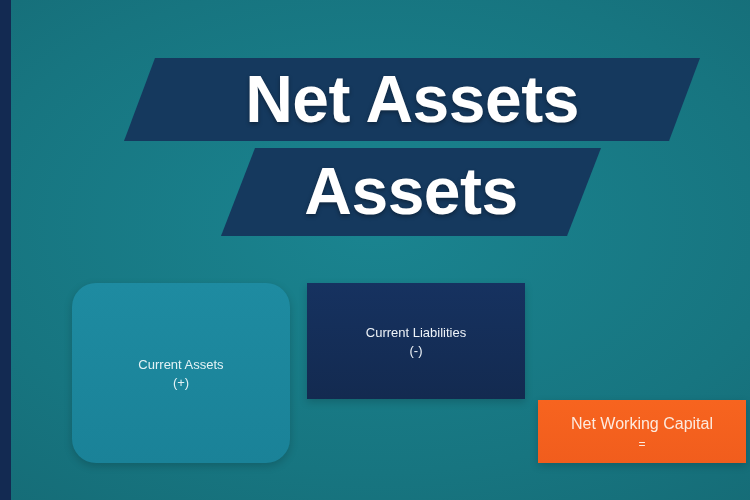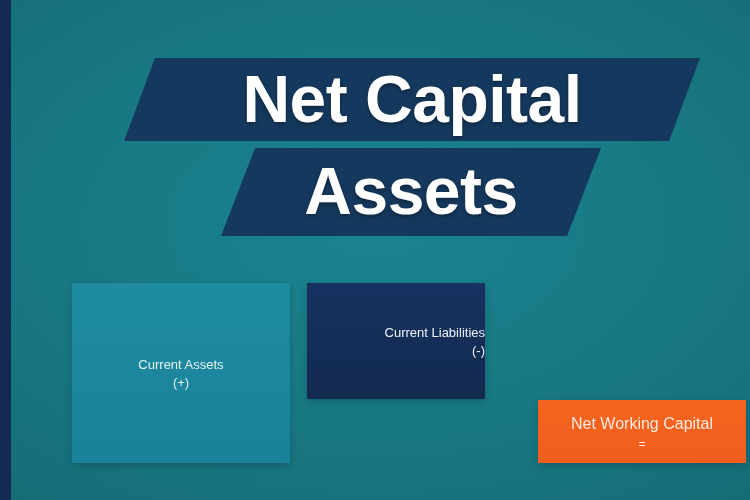--- a/index.html
+++ b/index.html
@@ -97,30 +97,30 @@
   }
 
   .box-assets {
     left: 72px;
     top: 283px;
     width: 218px;
     height: 180px;
     background: #1c88a0;
     background-image: linear-gradient(180deg, #1e8ba1 0%, #1a8298 100%);
     color: #e3f2f5;
+    border-radius: 24px;
   }
   .box-liabilities {
     left: 307px;
     top: 283px;
-    width: 178px;
+    width: 218px;
     height: 116px;
     background: #15305c;
     background-image: linear-gradient(180deg, #163260 0%, #132a50 100%);
     color: #eef3f8;
-    align-items: flex-end;
   }
   .box-nwc {
     left: 538px;
     top: 400px;
     width: 208px;
     height: 63px;
     background: #f4611f;
     background-image: linear-gradient(180deg, #f7641f 0%, #f15d1d 100%);
     color: #fdeade;
   }
@@ -128,21 +128,21 @@
   .box-nwc .box-sign { font-size: 12px; }
 </style>
 </head>
 <body>
 
 <div id="slide">
 
   <div class="left-strip"></div>
 
   <div class="banner banner-1">
-    <span class="banner-text">Net Capital</span>
+    <span class="banner-text">Net Assets</span>
   </div>
 
   <div class="banner banner-2">
     <span class="banner-text">Assets</span>
   </div>
 
   <div class="box box-assets">
     <span class="box-label">Current Assets</span>
     <span class="box-sign">(+)</span>
   </div>

